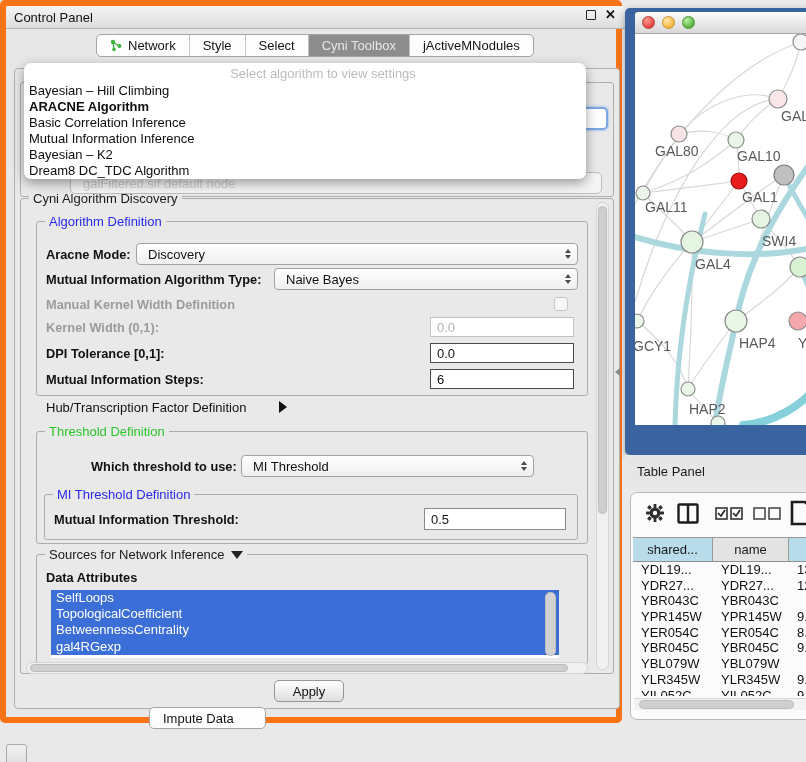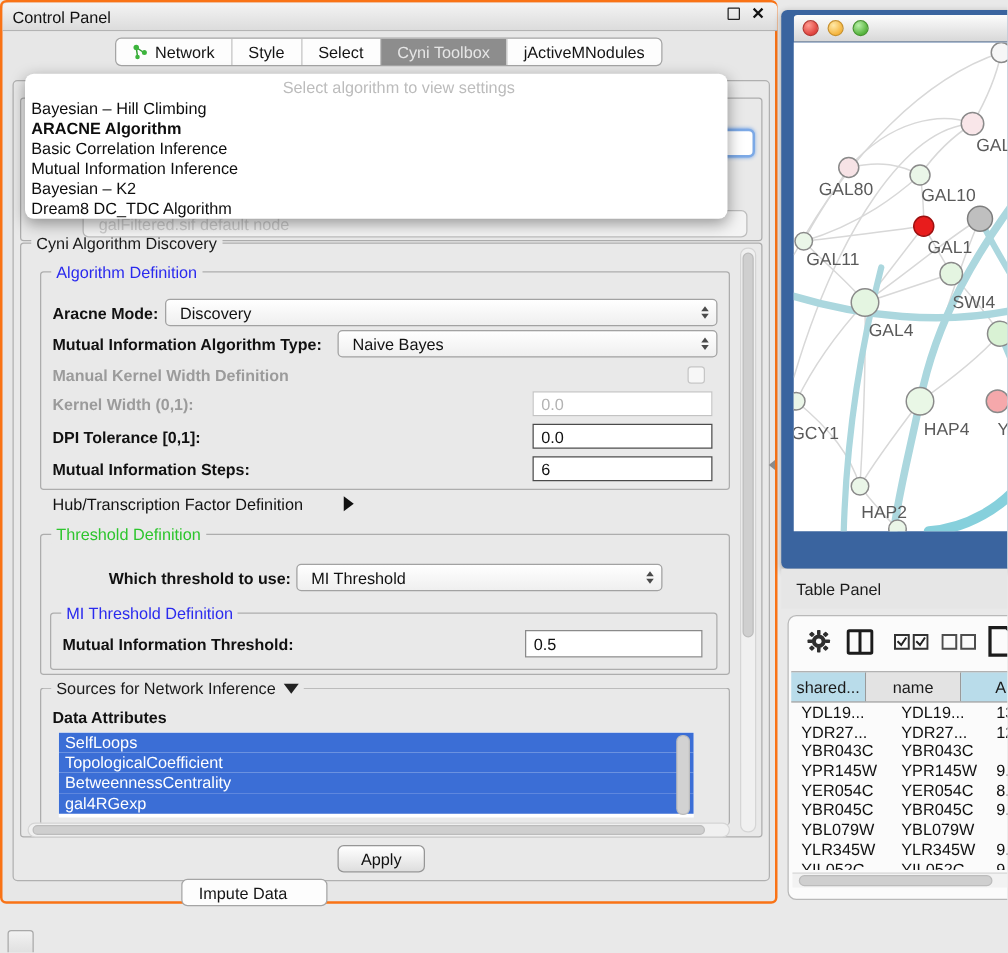--- a/index.html
+++ b/index.html
@@ -2,21 +2,21 @@
 <html><head>
 <meta charset="utf-8">
 <style>
   html,body{margin:0;padding:0;background:#e9e9e9;}
   *{box-sizing:border-box;}
   .screen{position:relative;width:806px;height:762px;overflow:hidden;background:#e9e9e9;
           font-family:"Liberation Sans",sans-serif;color:#1a1a1a;}
 
   
   .cpanel{position:absolute;left:0;top:8;width:622px;height:723px;background:#e7e7e7;
-          border:2px solid #f97316;border-radius:5px;}
+          border:6px solid #f97316;border-radius:5px;}
   .cp-titlebar{position:absolute;left:0;top:0;width:620px;height:23px;
                background:linear-gradient(#f4f4f4,#dcdcdc);border-bottom:1px solid #b3b3b3;
                border-radius:5px 5px 0 0;display:flex;align-items:center;}
   .cp-title{font-size:13px;padding-left:8px;color:#111;}
   .cp-controls{position:absolute;right:10px;top:4px;display:flex;gap:9px;align-items:center;}
   .float-icon{width:10px;height:10px;border:1.6px solid #222;border-radius:1px;}
   .close-icon{font-size:13px;font-weight:bold;color:#111;line-height:10px;}
 
   .segbar{position:absolute;display:flex;background:#fdfdfd;border:1px solid #a5a5a5;
           border-radius:5px;overflow:hidden;font-size:13px;align-items:stretch;}
@@ -395,21 +395,21 @@
       <svg class="tico" style="left:122px;top:4px;" width="28" height="13" viewBox="0 0 28 13">
         <rect x="1" y="1" width="11" height="11" fill="none" stroke="#4d4d4d" stroke-width="1.6"></rect>
         <rect x="16" y="1" width="11" height="11" fill="none" stroke="#4d4d4d" stroke-width="1.6"></rect>
       </svg>
       <svg class="tico" style="left:158px;top:-4px;" width="26" height="28" viewBox="0 0 26 28">
         <path d="M3,3 L16,3 L22,9 L22,25 L3,25 Z" fill="none" stroke="#1c1c1c" stroke-width="2.6"></path>
       </svg>
     </div>
 
     <div class="thead">
-      <div class="th selcol" style="width:60px;">shared...</div>
+      <div class="th selcol" style="width:80px;">shared...</div>
       <div class="th" style="width:76px;">name</div>
       <div class="th selcol" style="width:64px;">A</div>
     </div>
 
     <div class="tbody">
       <div class="trow">
         <div class="td" style="width:80px;">YDL19...</div>
         <div class="td" style="width:76px;">YDL19...</div>
         <div class="td" style="width:64px;">13</div>
       </div>

